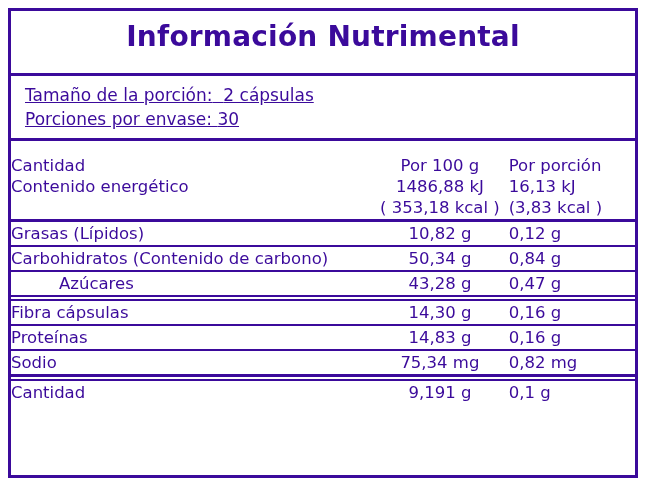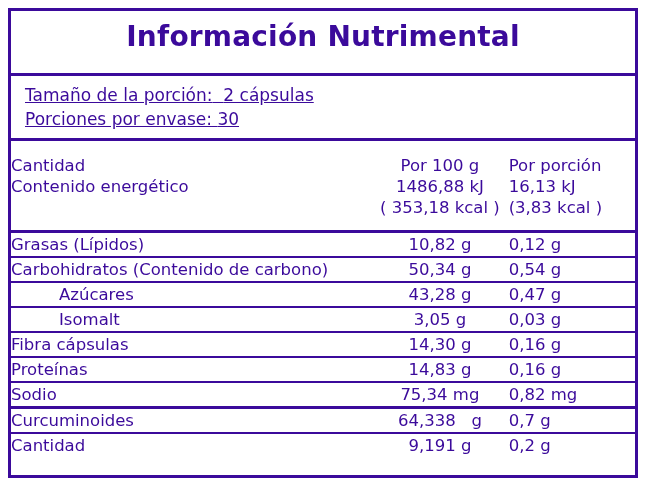--- a/index.html
+++ b/index.html
@@ -70,21 +70,21 @@
   }
   td.c2 {
     width: 140px;
     text-align: left;
     padding-right: 8px;
   }
   tr.hdr td {
     padding-top: 15px;
   }
   tr.sub td {
-    padding-bottom: 12px;
+    padding-bottom: 1px;
   }
   .sep-row td {
     padding: 0;
   }
   .sep {
     height: 2px;
     background: #3b0a9b;
     width: 100%;
   }
   .sep-thick {
@@ -135,40 +135,35 @@
       <td class="c1">10,82 g</td>
       <td class="c2">0,12 g</td>
     </tr>
     <tr class="sep-row">
           <td colspan="3"><div class="sep"></div></td>
         </tr>
 
     <tr>
       <td class="name">Carbohidratos (Contenido de carbono)</td>
       <td class="c1">50,34 g</td>
-      <td class="c2">0,54 g</td>
+      <td class="c2">0,84 g</td>
     </tr>
     <tr class="sep-row">
           <td colspan="3"><div class="sep"></div></td>
         </tr>
 
     <tr>
       <td class="name indent">Azúcares</td>
       <td class="c1">43,28 g</td>
       <td class="c2">0,47 g</td>
     </tr>
     <tr class="sep-row">
           <td colspan="3"><div class="sep"></div></td>
         </tr>
 
-    <tr>
-      <td class="name indent">Isomalt</td>
-      <td class="c1">3,05 g</td>
-      <td class="c2">0,03 g</td>
-    </tr>
     <tr class="sep-row">
           <td colspan="3"><div class="sep"></div></td>
         </tr>
 
     <tr>
       <td class="name">Fibra cápsulas</td>
       <td class="c1">14,30 g</td>
       <td class="c2">0,16 g</td>
     </tr>
     <tr class="sep-row">
@@ -186,30 +181,25 @@
 
     <tr>
       <td class="name">Sodio</td>
       <td class="c1">75,34 mg</td>
       <td class="c2">0,82 mg</td>
     </tr>
     <tr class="sep-row">
           <td colspan="3"><div class="sep-thick"></div></td>
         </tr>
 
-    <tr>
-      <td class="name">Curcuminoides</td>
-      <td class="c1">64,338   g</td>
-      <td class="c2">0,7 g</td>
-    </tr>
     <tr class="sep-row">
           <td colspan="3"><div class="sep"></div></td>
         </tr>
 
     <tr>
       <td class="name">Cantidad</td>
       <td class="c1">9,191 g</td>
-      <td class="c2">0,2 g</td>
+      <td class="c2">0,1 g</td>
     </tr>
   </tbody>
     </table>
 
 </div>
 
 </body></html>

